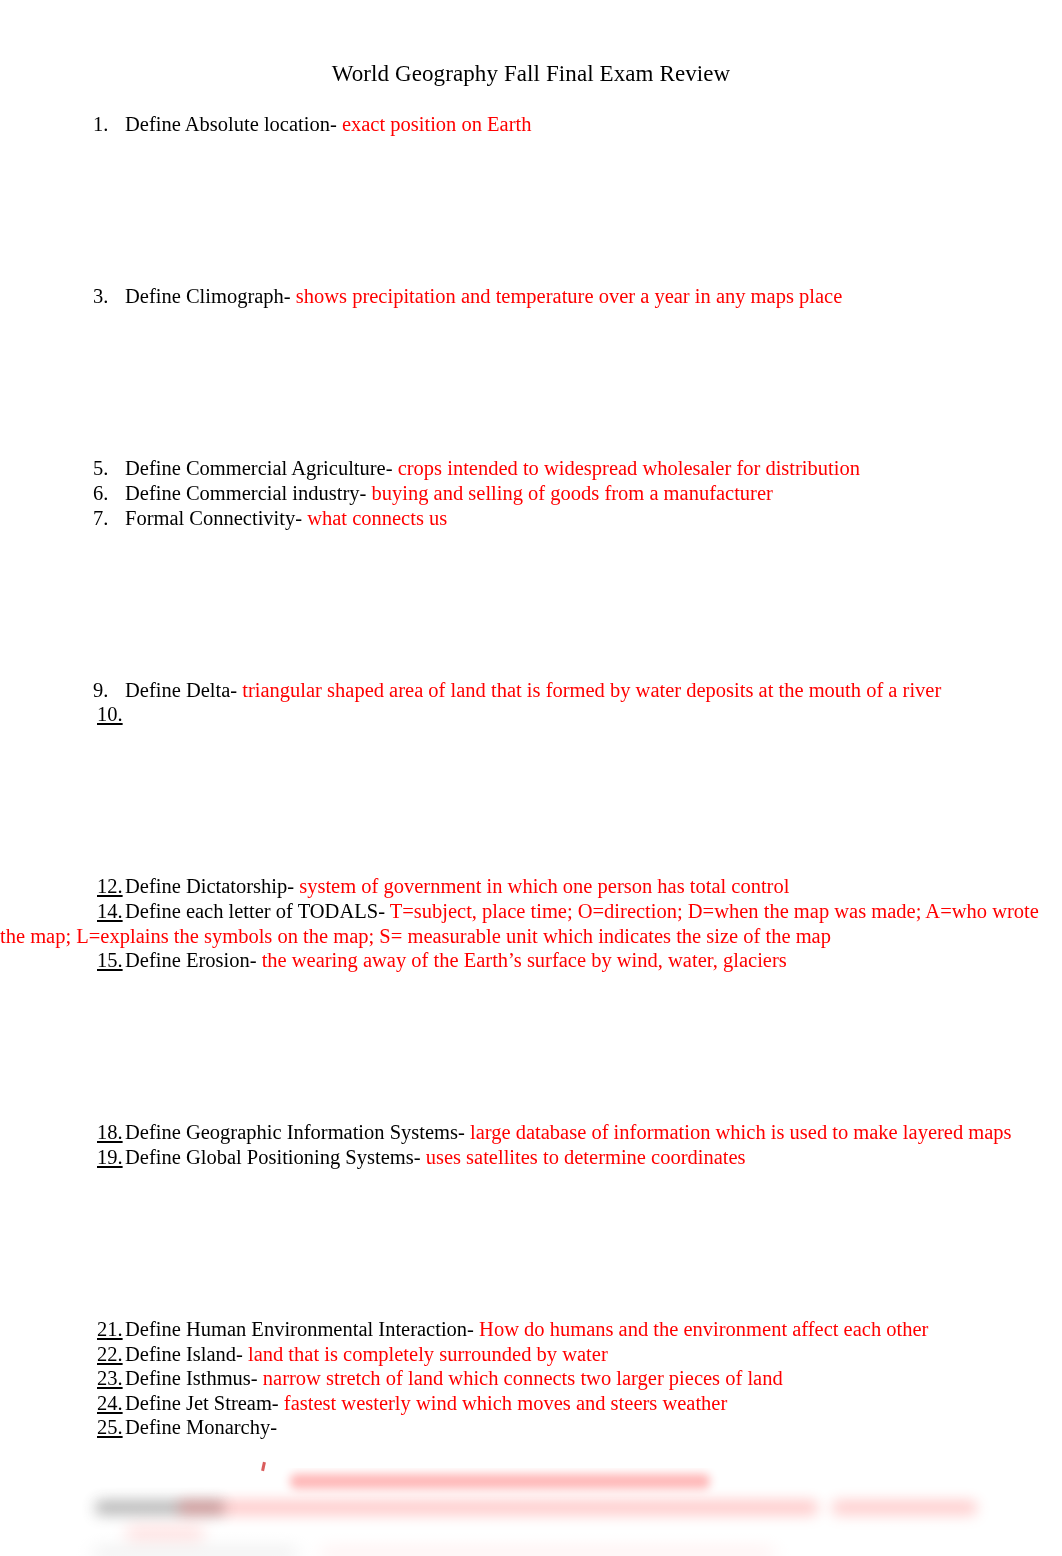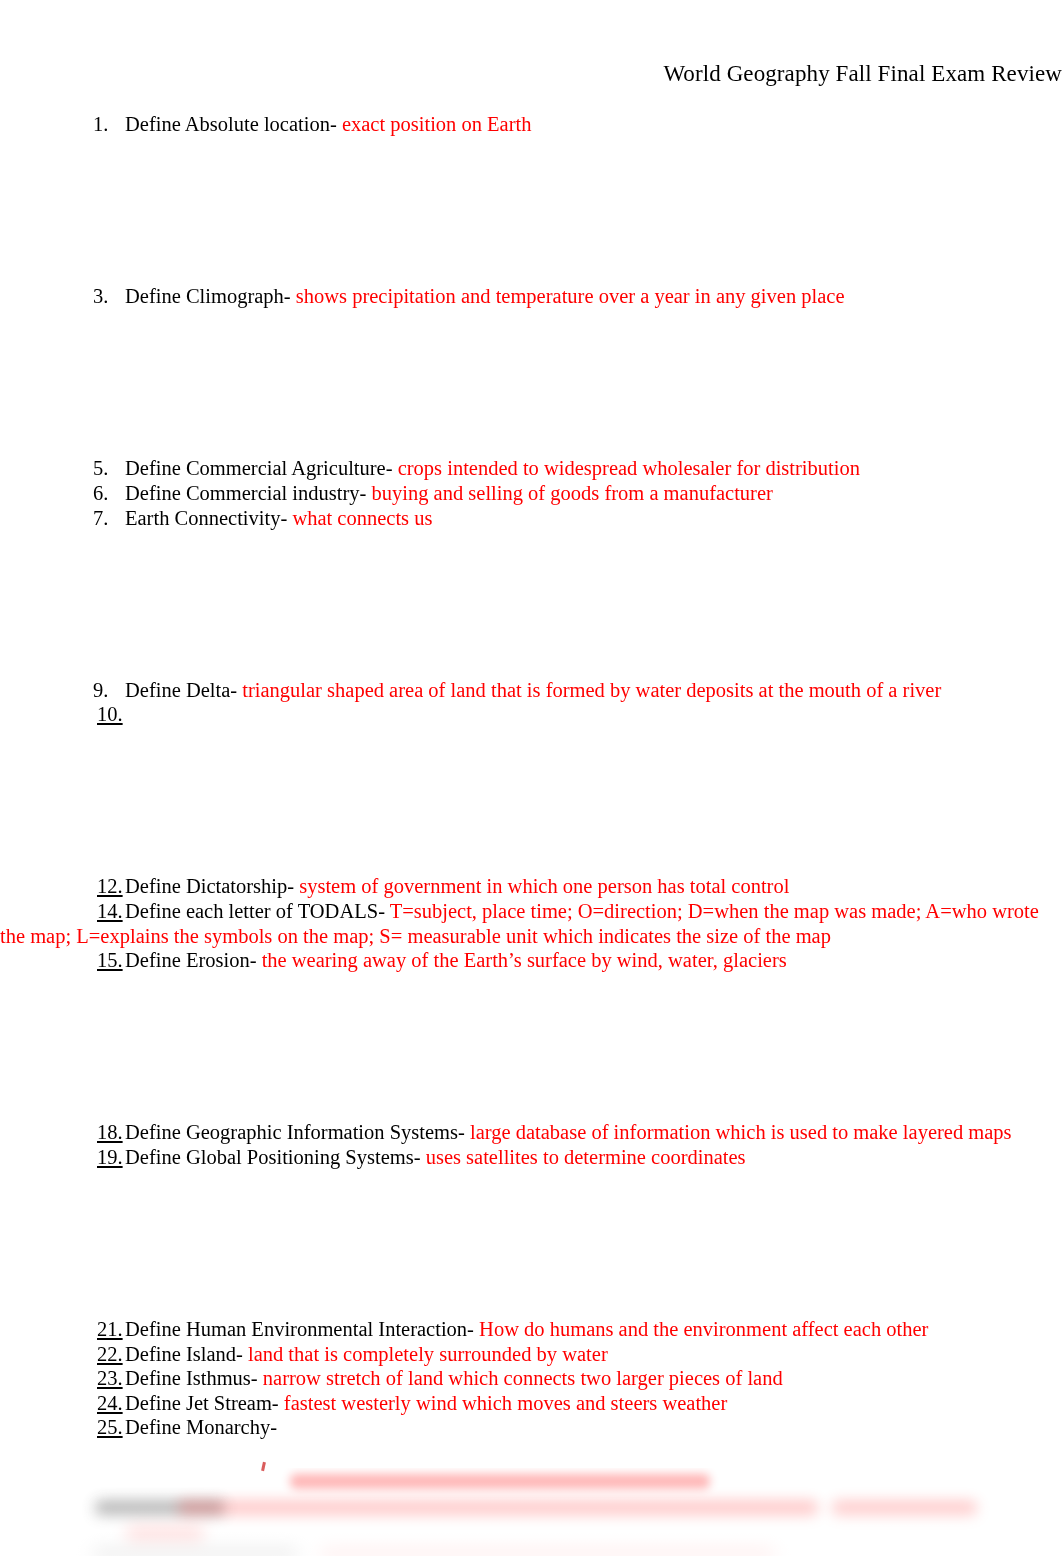--- a/index.html
+++ b/index.html
@@ -22,21 +22,21 @@
     height: 1556px;
     background: #ffffff;
     box-sizing: border-box;
   }
 
   .doc-title {
     position: absolute;
     top: 60px;
     left: 0;
     width: 1062px;
-    text-align: right;
+    text-align: center;
     font-size: 23px;
     line-height: 28px;
     letter-spacing: 0.1px;
     color: #000000;
   }
 
   .list {
     position: absolute;
     top: 112px;
     left: 0;
@@ -150,21 +150,21 @@
 
     <div class="gap"></div>
     <div class="gap"></div>
     <div class="gap"></div>
     <div class="gap"></div>
     <div class="gap"></div>
     <div class="gap"></div>
 
     <div class="row">
       <span class="num">3.</span>
-      <span class="body"><span>Define Climograph- </span><span class="ans">shows precipitation and temperature over a year in any given place</span></span>
+      <span class="body"><span>Define Climograph- </span><span class="ans">shows precipitation and temperature over a year in any maps place</span></span>
     </div>
 
     <div class="gap"></div>
     <div class="gap"></div>
     <div class="gap"></div>
     <div class="gap"></div>
     <div class="gap"></div>
     <div class="gap"></div>
 
     <div class="row">
@@ -172,21 +172,21 @@
       <span class="body"><span>Define Commercial Agriculture- </span><span class="ans">crops intended to widespread wholesaler for distribution</span></span>
     </div>
 
     <div class="row">
       <span class="num">6.</span>
       <span class="body"><span>Define Commercial industry- </span><span class="ans">buying and selling of goods from a manufacturer</span></span>
     </div>
 
     <div class="row">
       <span class="num">7.</span>
-      <span class="body"><span>Earth Connectivity- </span><span class="ans">what connects us</span></span>
+      <span class="body"><span>Formal Connectivity- </span><span class="ans">what connects us</span></span>
     </div>
 
     <div class="gap"></div>
     <div class="gap"></div>
     <div class="gap"></div>
     <div class="gap"></div>
     <div class="gap"></div>
     <div class="gap"></div>
 
     <div class="row">

